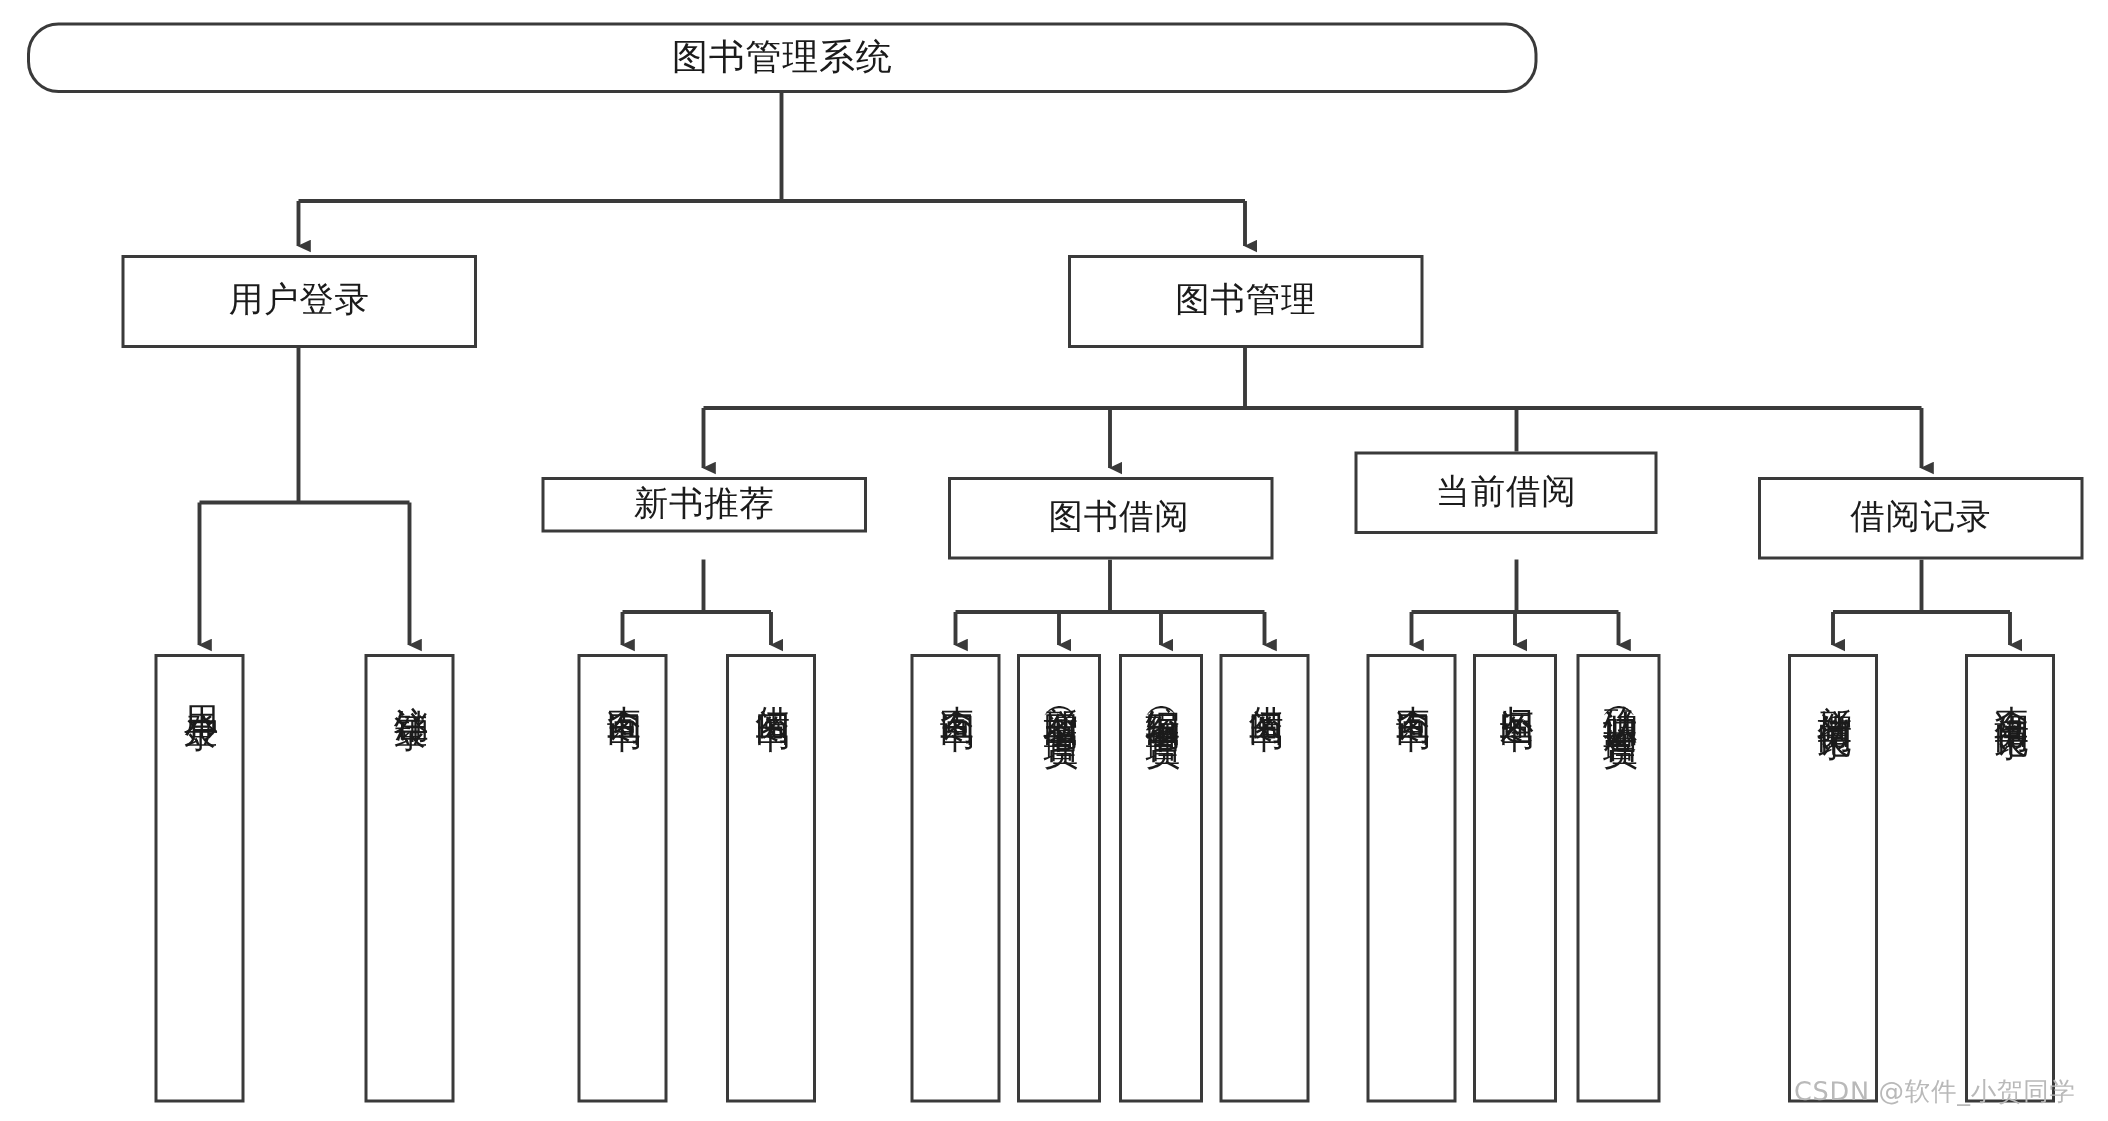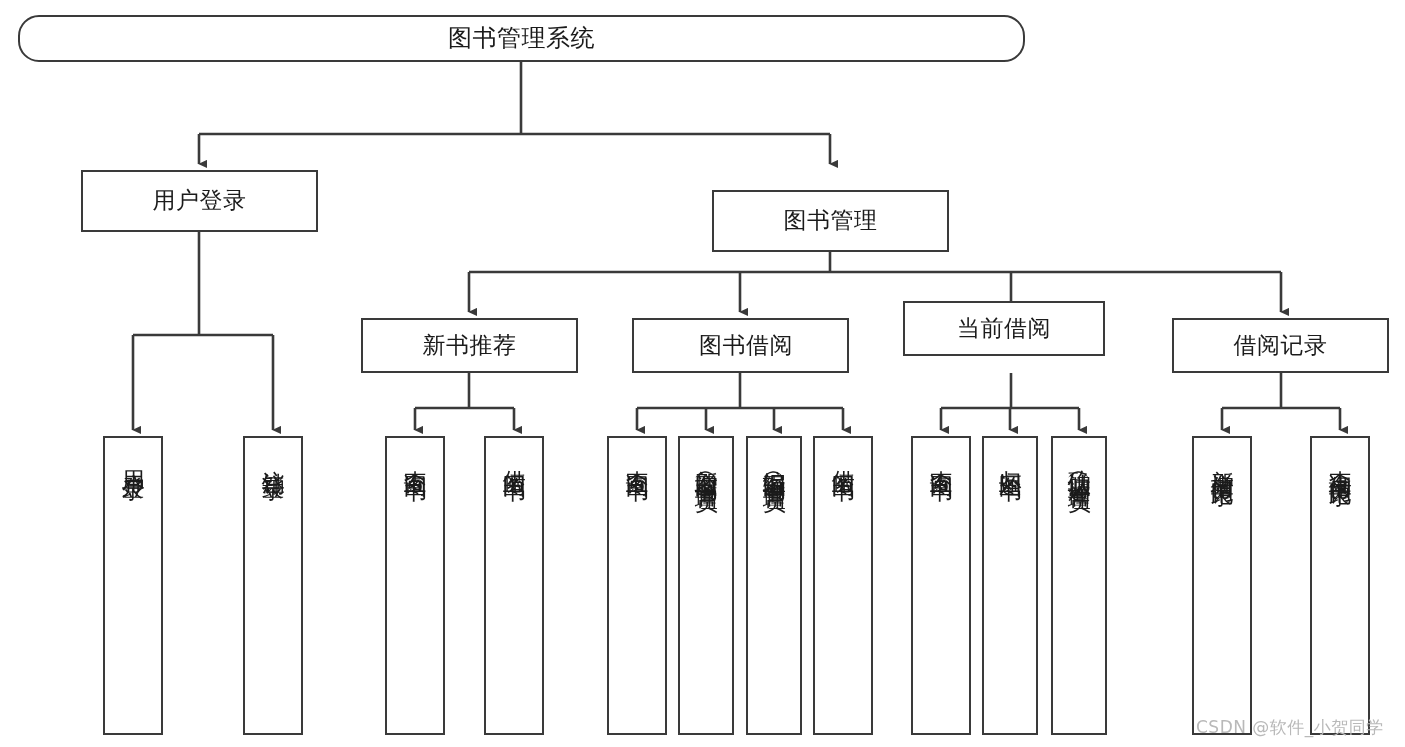--- a/index.html
+++ b/index.html
@@ -129,25 +129,25 @@
     </g>
   </svg>
 
   <div class="node h-node root" style="left:18px; top:15px; width:1007px; height:47px;border-radius:21px;">
     <span class="node-label">图书管理系统</span>
   </div>
 
   <div class="node h-node" style="left:81px; top:170px; width:237px; height:62px;">
     <span class="node-label">用户登录</span>
   </div>
-  <div class="node h-node" style="left:712px; top:170px; width:237px; height:62px;margin-top:20px;">
+  <div class="node h-node" style="left:712px; top:170px; width:237px; height:62px;">
     <span class="node-label">图书管理</span>
   </div>
 
-  <div class="node h-node" style="left:361px; top:318px; width:217px; height:55px;">
+  <div class="node h-node" style="left:361px; top:318px; width:217px; height:37px;">
     <span class="node-label">新书推荐</span>
   </div>
   <div class="node h-node" style="left:632px; top:318px; width:217px; height:55px;padding-left:11px;">
     <span class="node-label">图书借阅</span>
   </div>
   <div class="node h-node" style="left:903px; top:301px; width:202px; height:55px;">
     <span class="node-label">当前借阅</span>
   </div>
   <div class="node h-node" style="left:1172px; top:318px; width:217px; height:55px;text-align:center;">
     <span class="node-label">借阅记录</span>

